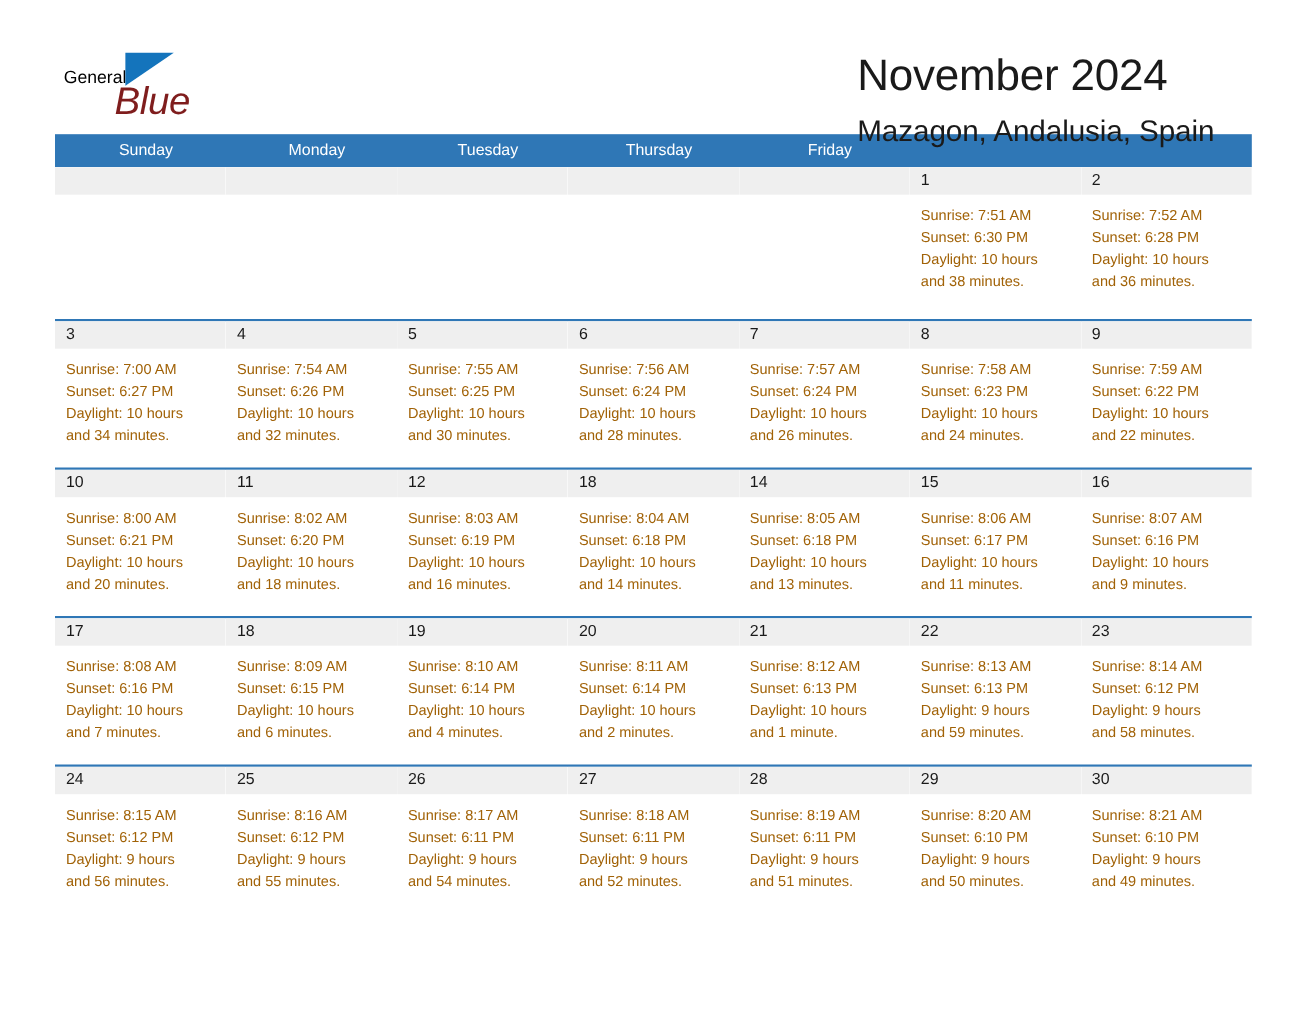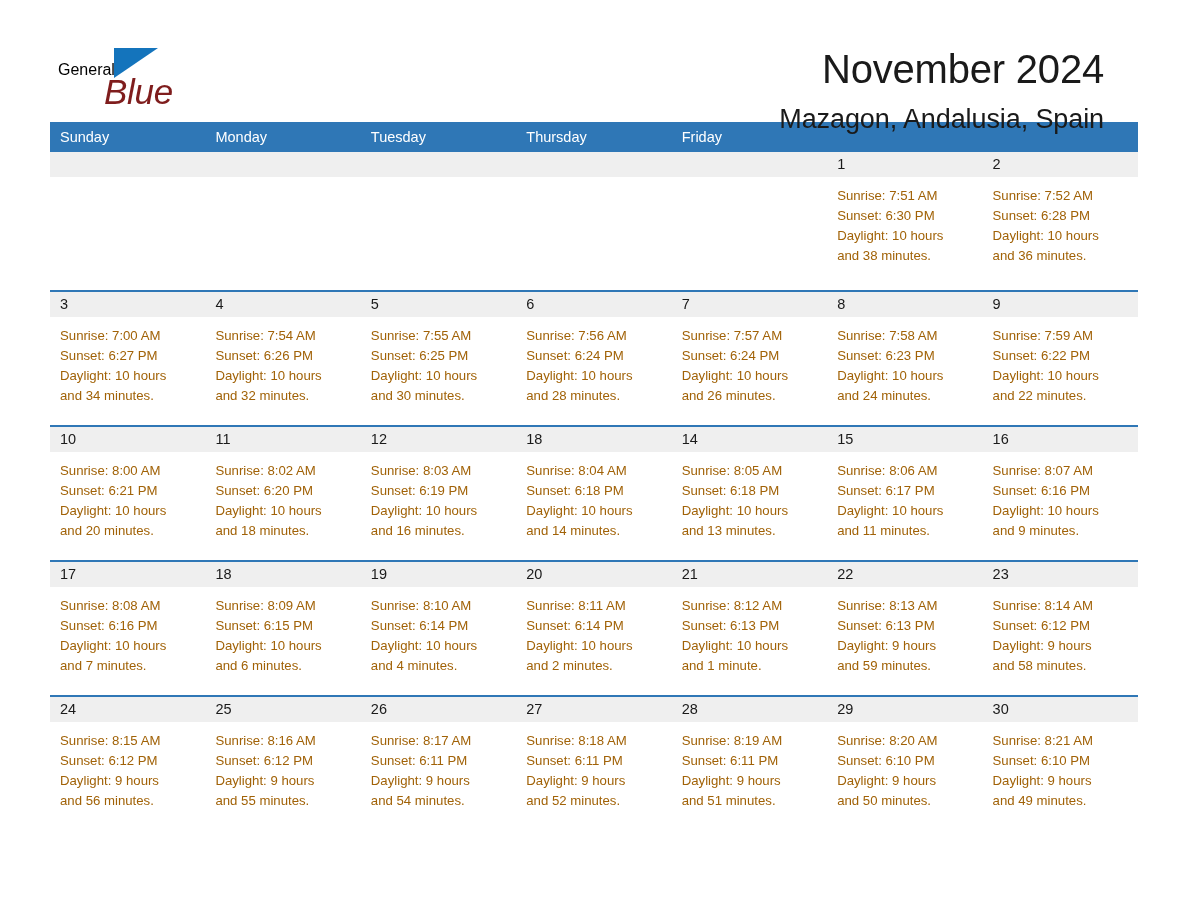--- a/index.html
+++ b/index.html
@@ -49,21 +49,20 @@
     display: block;
     font-size: 35px;
     color: #7f1d1d;
     margin-top: -4px;
     margin-left: 46px;
     letter-spacing: -0.3px;
     font-style: italic;
   }
 
   .title-block {
-    text-align: right;
     padding-top: 2px;
   }
   .cal-title {
     font-size: 40px;
     font-weight: normal;
     color: #1a1a1a;
     letter-spacing: -0.2px;
     line-height: 1.15;
   }
   .cal-sub {
@@ -78,20 +77,21 @@
   .calendar {
     margin: 10px 50px 0 50px;
     width: 1088px;
   }
 
   .dow-row {
     display: grid;
     grid-template-columns: repeat(7, 1fr);
     background: #2f77b6;
     height: 30px;
+    text-align: center;
   }
   .dow {
     color: #ffffff;
     font-size: 14.5px;
     line-height: 30px;
     padding-left: 10px;
     white-space: nowrap;
   }
 
   .week {

